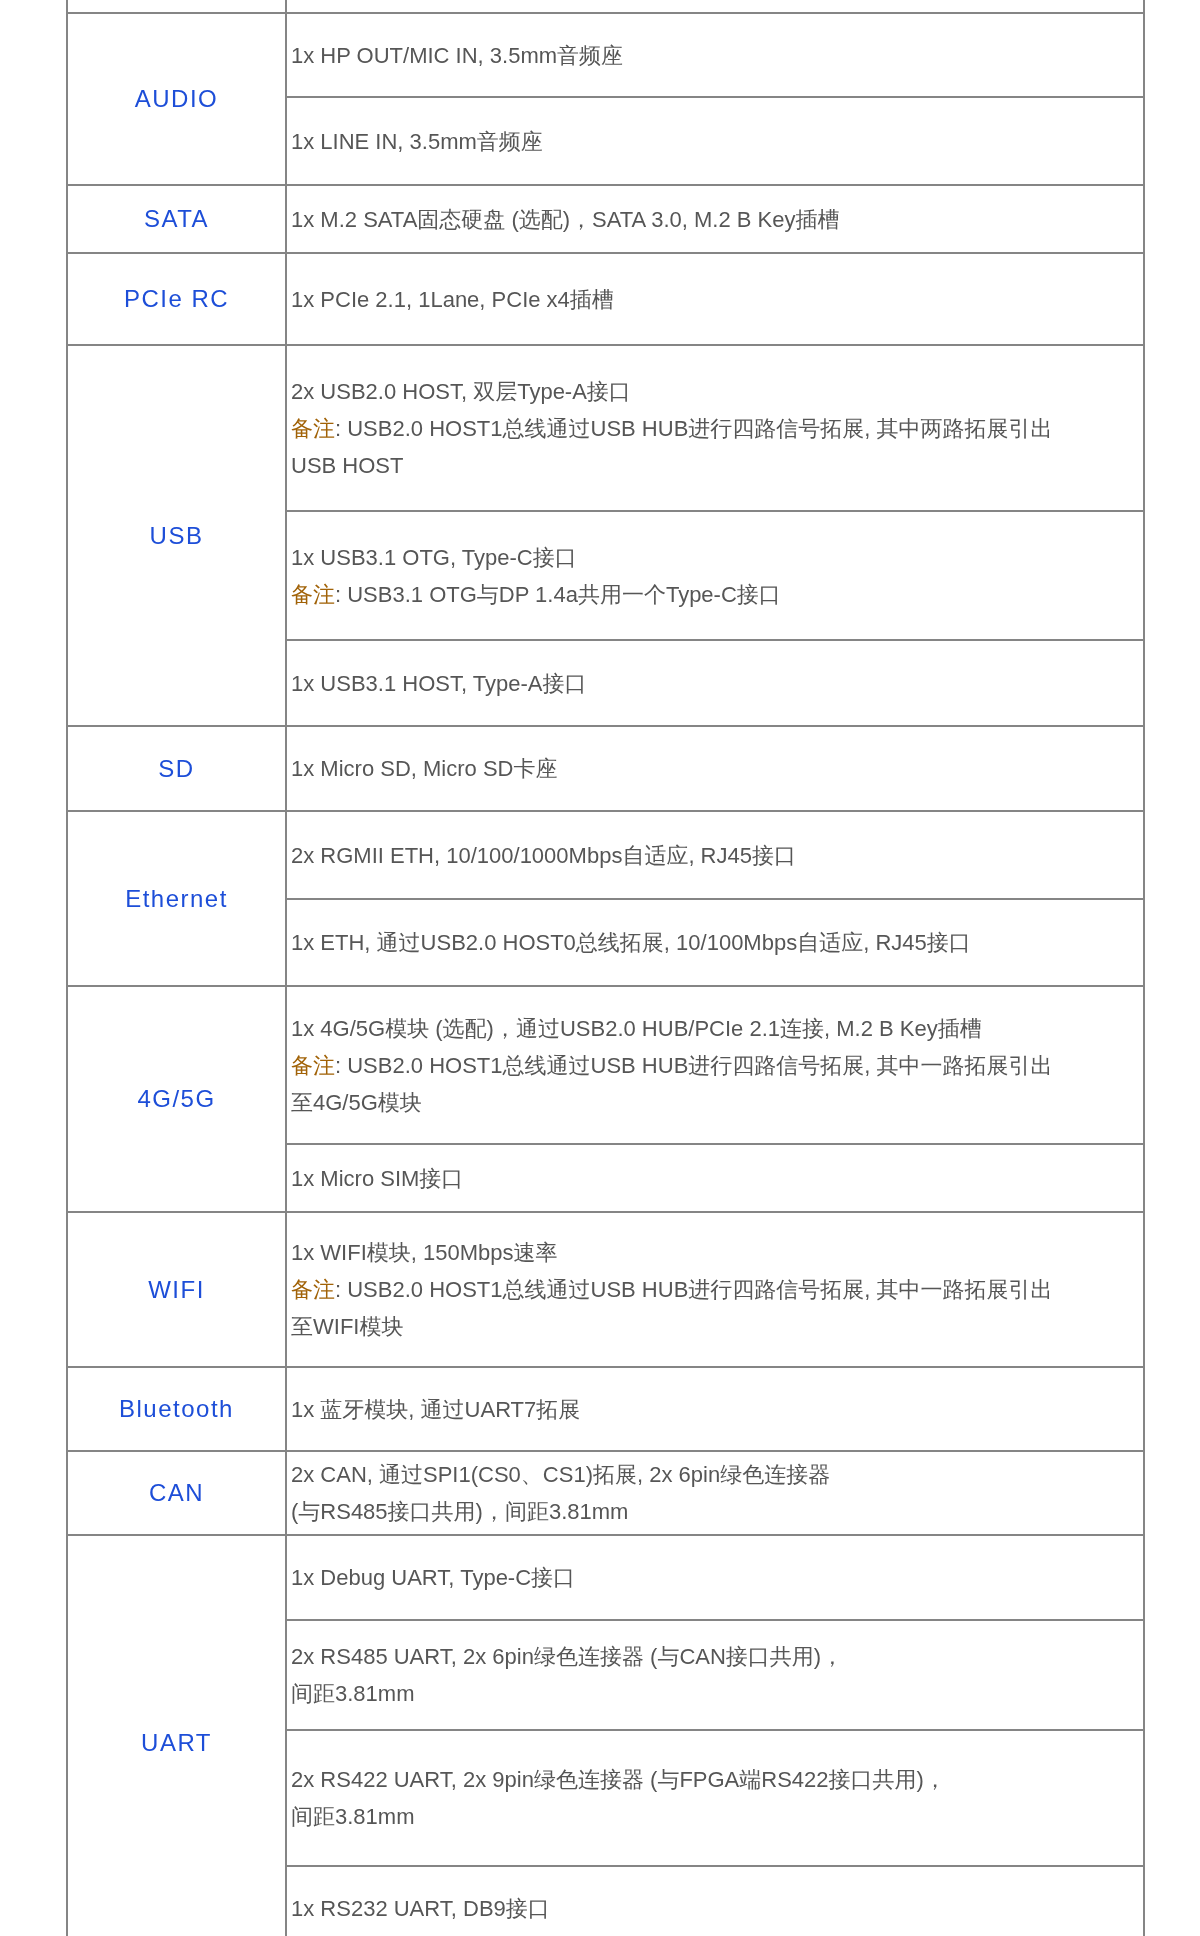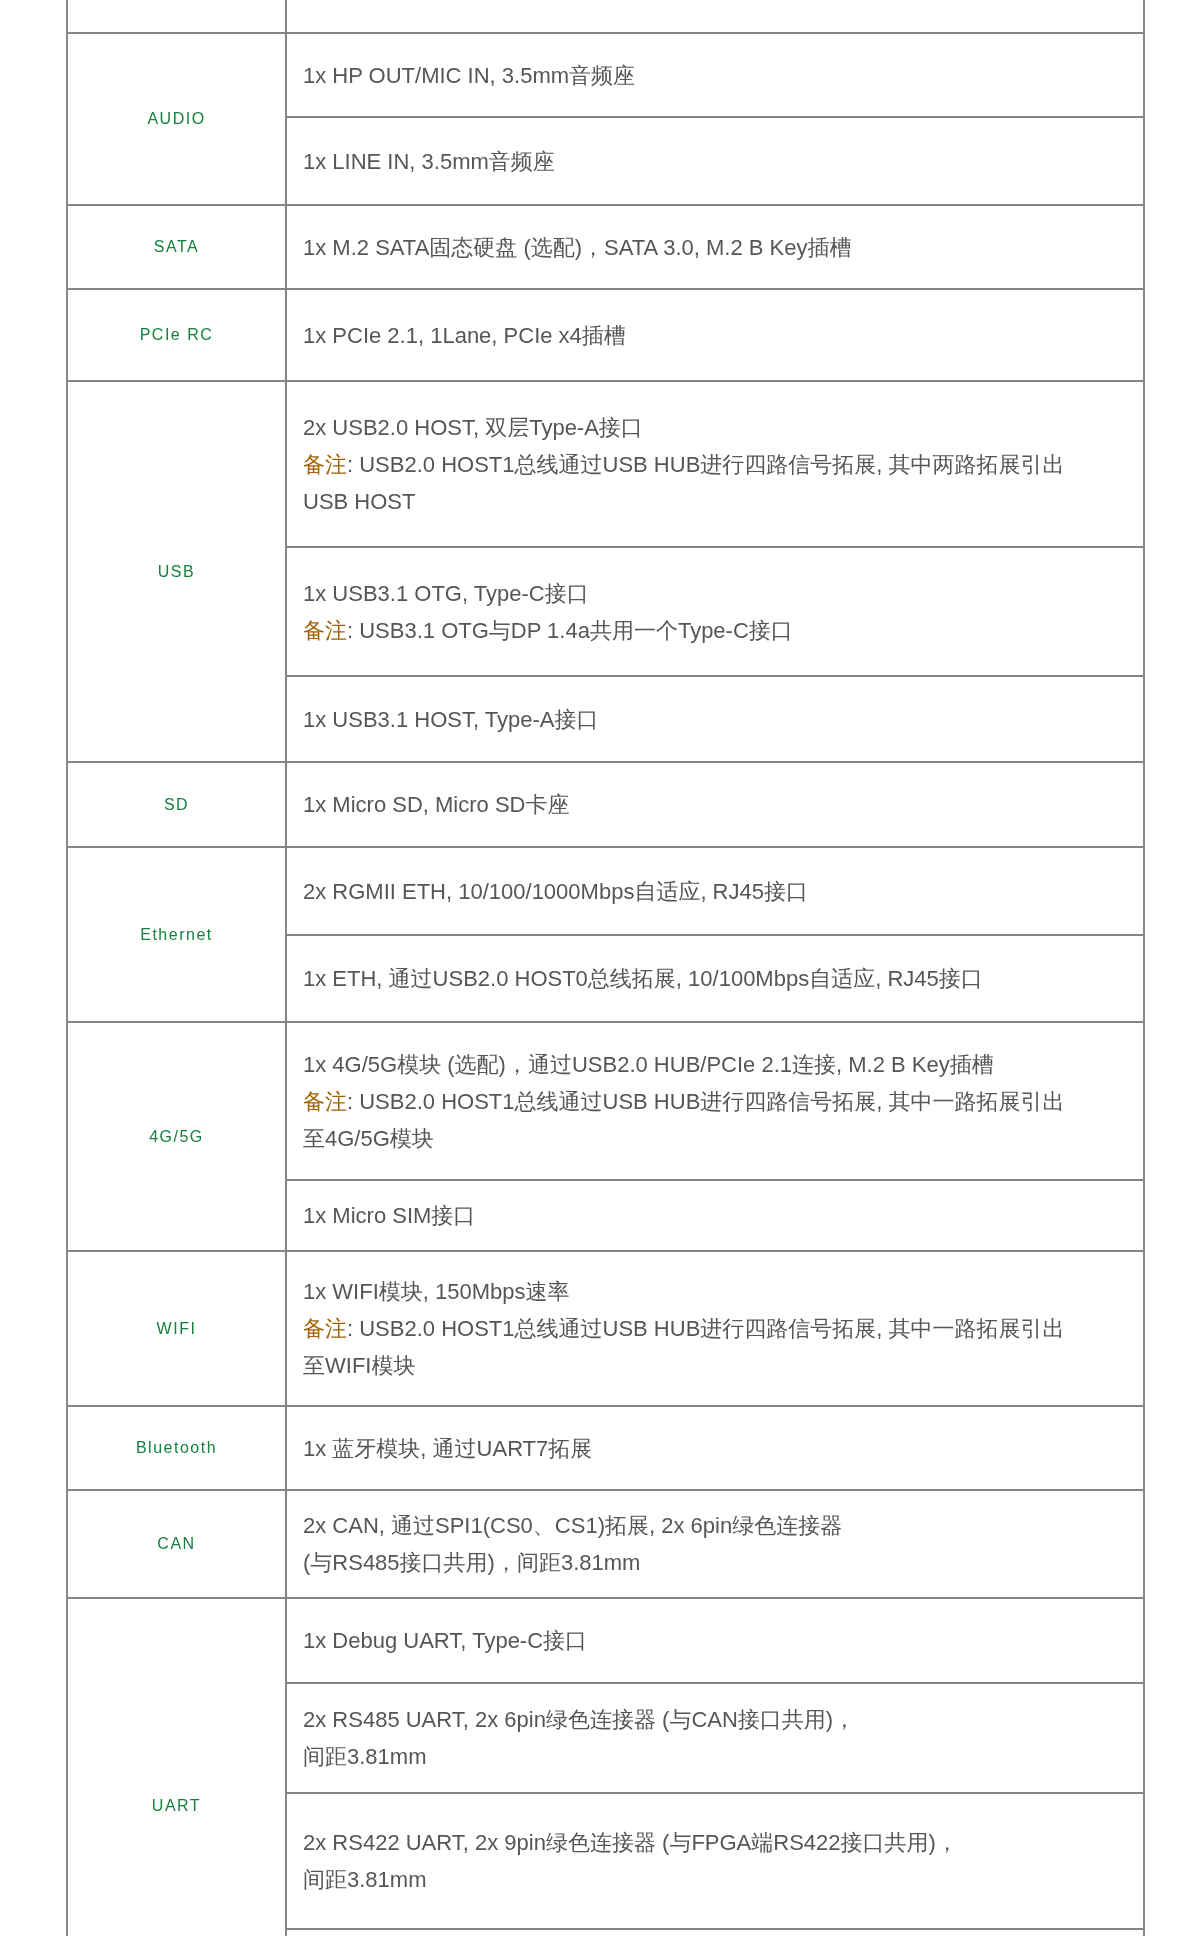--- a/index.html
+++ b/index.html
@@ -16,28 +16,28 @@
     left:66px;top:0;
     border-collapse:collapse;
     table-layout:fixed;
   }
   col.c1{width:219px;}
   col.c2{width:858px;}
   table.spec td{
     border:2px solid #858585;
     vertical-align:middle;
     background:#ffffff;
-    padding:16px;
+    padding:4px;
   }
   tr.cut-row td{border-top:none;}
   td.lbl{
     text-align:center;
-    font-size:16px;
+    font-size:24px;
     letter-spacing:1.5px;
-    color:#15803d;
+    color:#1d4ed8;
   }
   td.val{
     padding-left:36px;
     padding-right:12px;
     font-size:22px;
     color:#565656;
   }
   .ln{
     line-height:37px;
     white-space:nowrap;
@@ -65,21 +65,21 @@
       <td class="val">
         <div class="ln">1x HP OUT/MIC IN, 3.5mm音频座</div>
       </td>
     </tr>
     <tr style="height:88px">
       <td class="val">
         <div class="ln">1x LINE IN, 3.5mm音频座</div>
       </td>
     </tr>
 
-    <tr style="height:84px">
+    <tr style="height:68px">
       <td class="lbl">SATA</td>
       <td class="val">
         <div class="ln">1x M.2 SATA固态硬盘 (选配)，SATA 3.0, M.2 B Key插槽</div>
       </td>
     </tr>
 
     <tr style="height:92px">
       <td class="lbl">PCIe RC</td>
       <td class="val">
         <div class="ln">1x PCIe 2.1, 1Lane, PCIe x4插槽</div>

